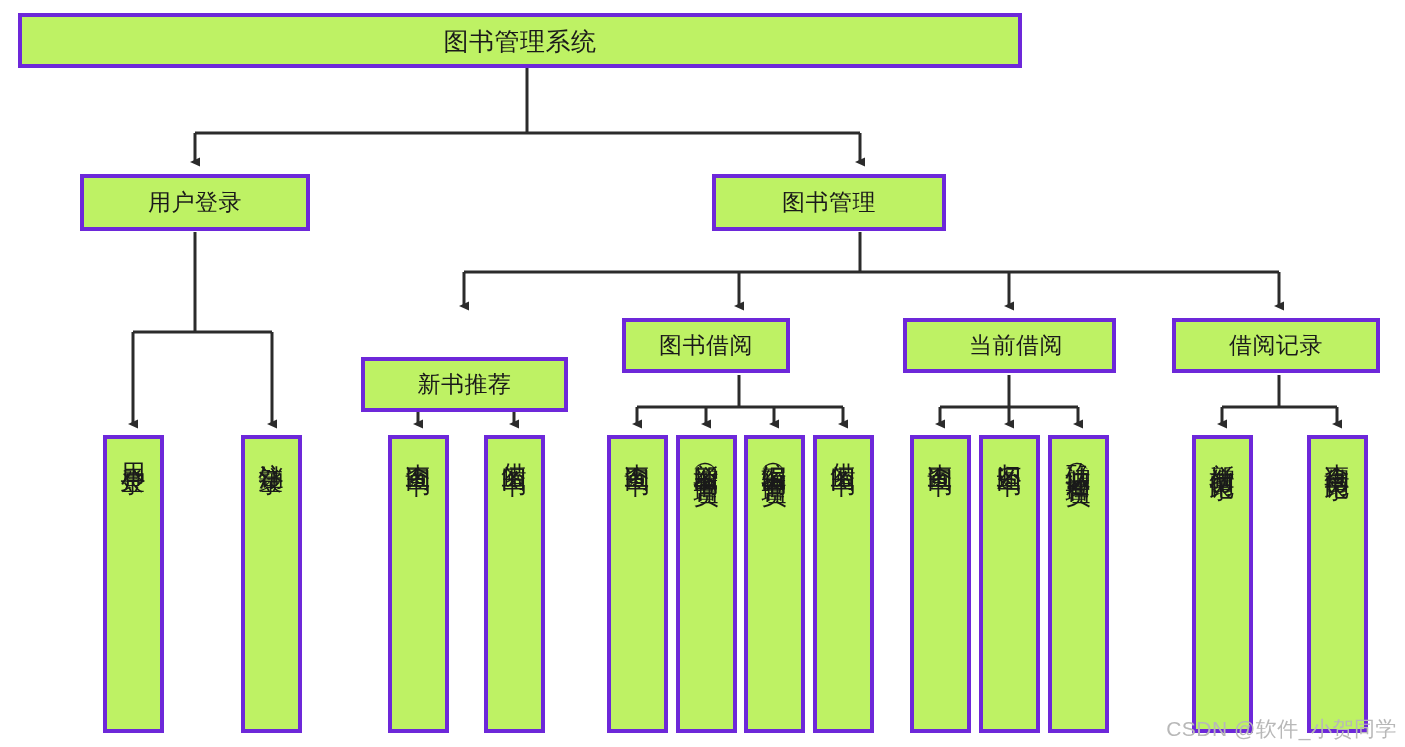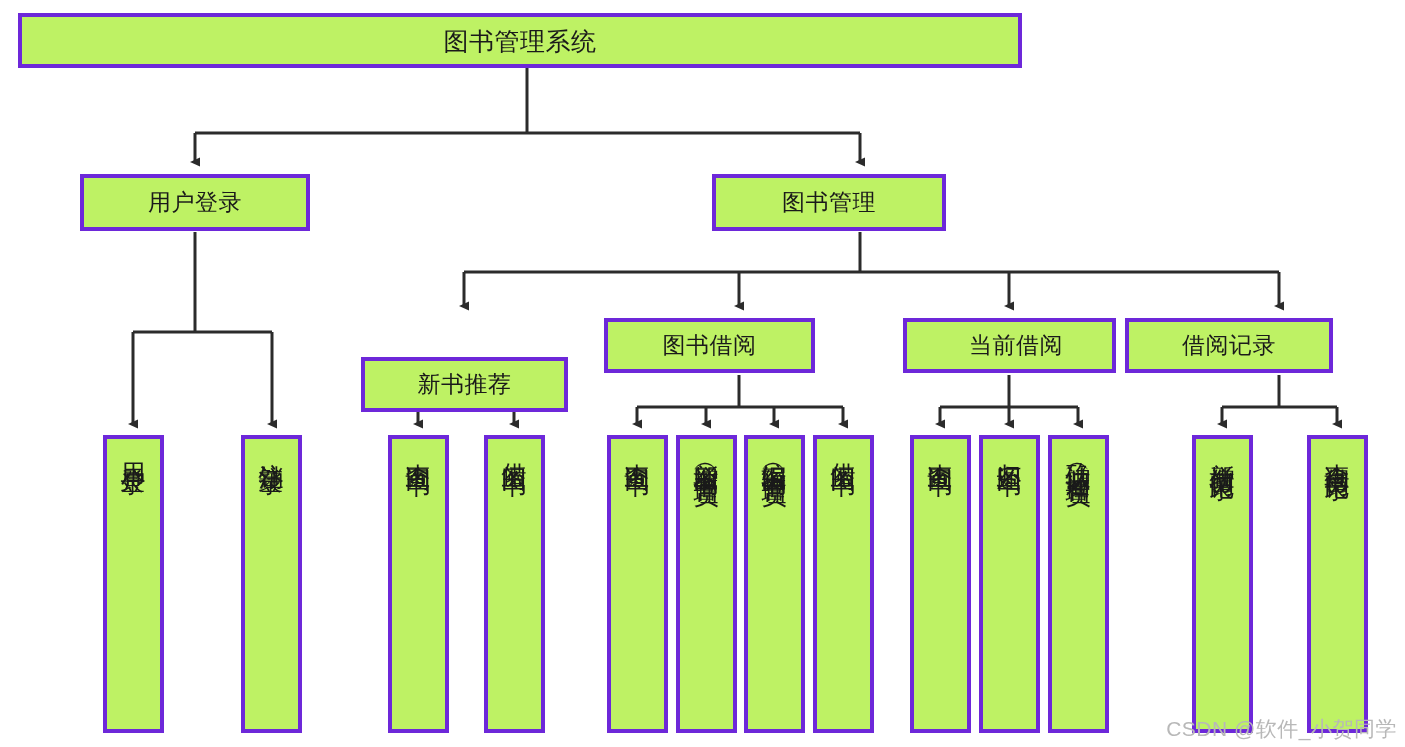--- a/index.html
+++ b/index.html
@@ -133,27 +133,27 @@
   <div class="node horizontal" style="left:80px; top:174px; width:230px; height:57px;">
     <span class="node-label">用户登录</span>
   </div>
   <div class="node horizontal" style="left:712px; top:174px; width:234px; height:57px;">
     <span class="node-label">图书管理</span>
   </div>
 
   <div class="node horizontal" style="left:361px; top:318px; width:207px; height:55px;margin-top:39px;">
     <span class="node-label">新书推荐</span>
   </div>
-  <div class="node horizontal" style="left:604px; top:318px; width:211px; height:55px;">
+  <div class="node horizontal" style="left:622px; top:318px; width:168px; height:55px;">
     <span class="node-label">图书借阅</span>
   </div>
   <div class="node horizontal" style="left:903px; top:318px; width:213px; height:55px;padding-left:13px;">
     <span class="node-label">当前借阅</span>
   </div>
-  <div class="node horizontal" style="left:1125px; top:318px; width:208px; height:55px;">
+  <div class="node horizontal" style="left:1172px; top:318px; width:208px; height:55px;">
     <span class="node-label">借阅记录</span>
   </div>
 
   <div class="node vertical" style="left:103px; top:435px; width:61px; height:298px;">
     <span class="node-label">用户登录</span>
   </div>
   <div class="node vertical" style="left:241px; top:435px; width:61px; height:298px;">
     <span class="node-label">注销登录</span>
   </div>
 

